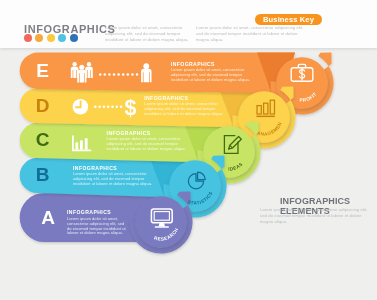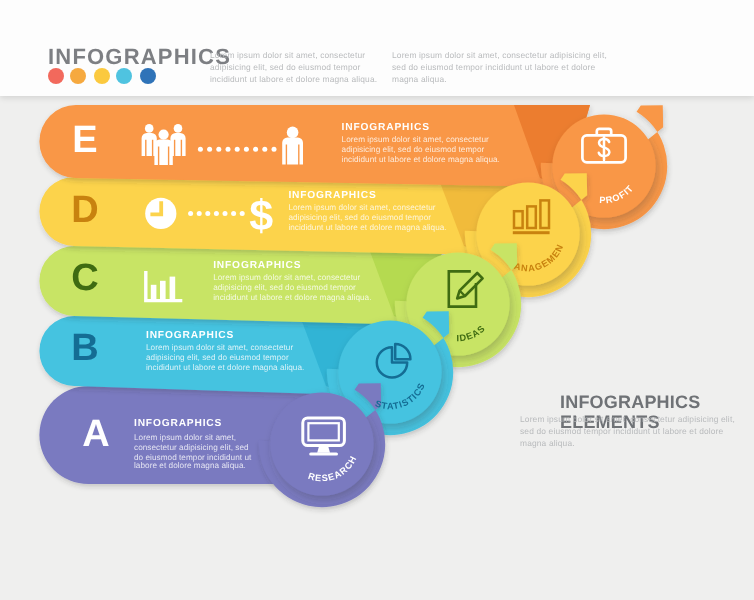--- a/index.html
+++ b/index.html
@@ -42,20 +42,21 @@
   <div class="abs" id="title">INFOGRAPHICS</div>
   <div class="abs" id="dots">
       <i style="background: rgb(242, 105, 92);"></i>
       <i style="background: rgb(246, 169, 63);"></i>
       <i style="background: rgb(251, 201, 63);"></i>
       <i style="background: rgb(79, 195, 224);"></i>
       <i style="background: rgb(47, 115, 184);"></i>
     </div>
   <div class="abs lorem" id="hdesc">Lorem ipsum dolor sit amet, consectetur adipisicing elit, sed do eiusmod tempor incididunt ut labore et dolore magna aliqua.</div>
   <div class="abs lorem" id="bdesc">Lorem ipsum dolor sit amet, consectetur adipisicing elit, sed do eiusmod tempor incididunt ut labore et dolore magna aliqua.</div>
+  <div class="abs" id="badge">Business Key</div>
 
   <svg class="abs" id="keyart" style="left:295px;top:0px;width:82px;height:70px" viewBox="0 0 82 70"></svg>
 
   <svg class="abs" id="mainsvg" style="left:0;top:45px;width:377px;height:215px" viewBox="0 0 377 215">
       <defs>
         <filter id="sh" x="-25%" y="-40%" width="150%" height="200%">
           <feDropShadow dx="0.4" dy="1.3" stdDeviation="1.3" flood-color="#3a3a3a" flood-opacity="0.22"></feDropShadow>
         </filter>
         <filter id="shc" x="-40%" y="-40%" width="190%" height="200%">
           <feDropShadow dx="1.2" dy="2.2" stdDeviation="2.2" flood-color="#3a3a3a" flood-opacity="0.26"></feDropShadow>

